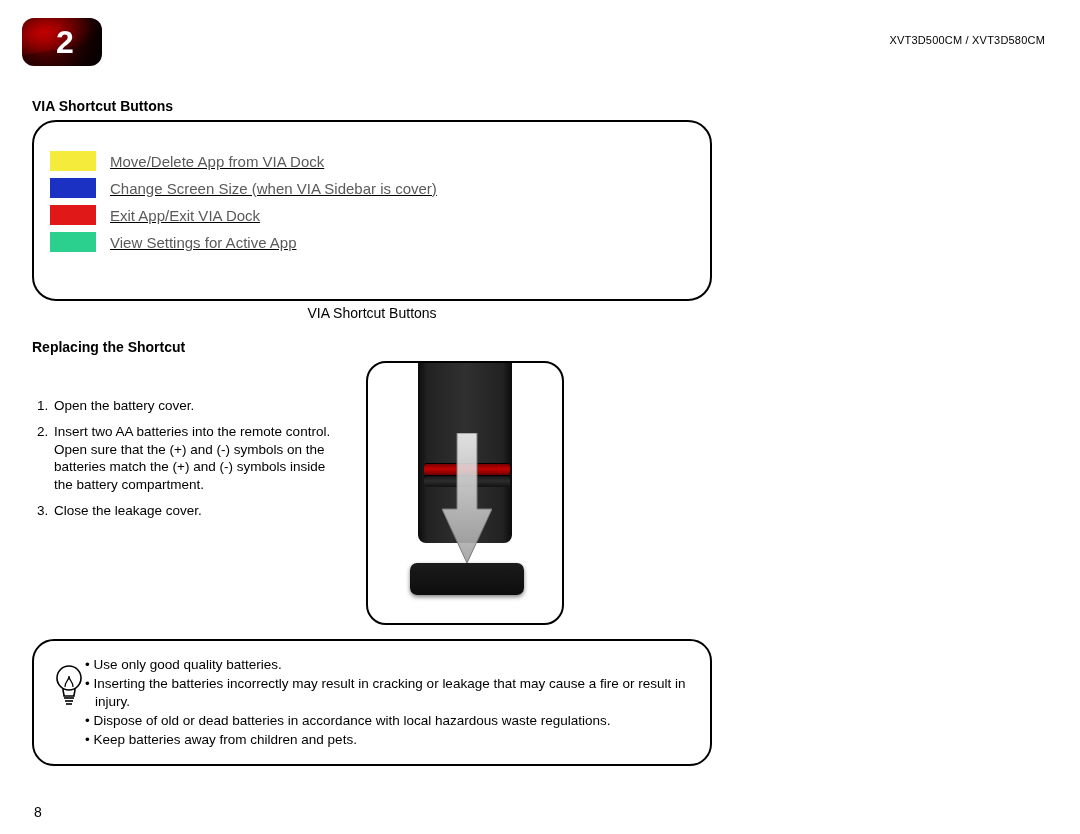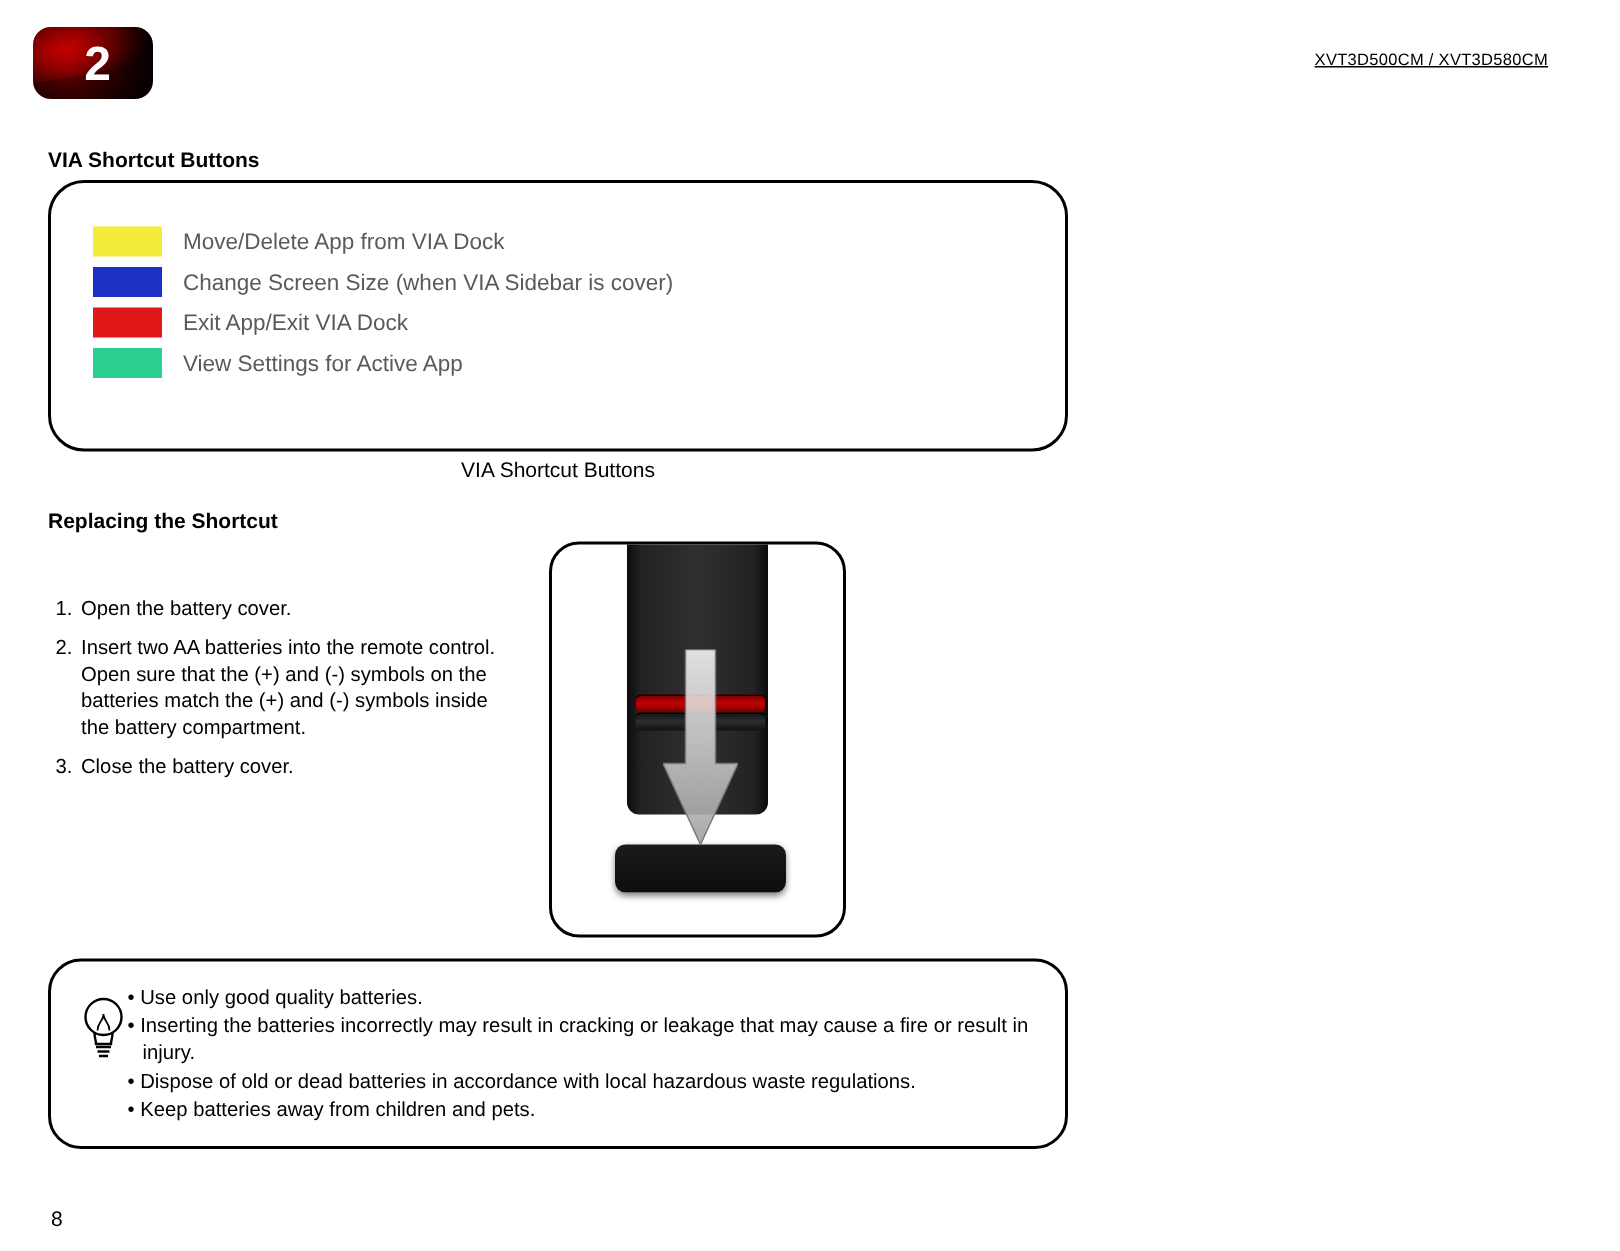--- a/index.html
+++ b/index.html
@@ -2,26 +2,26 @@
 <html><head>
 <meta charset="utf-8">
 <style>
   * { box-sizing: border-box; margin: 0; padding: 0; }
   html, body { width: 1080px; height: 834px; background: #fff; font-family: Helvetica, Arial, sans-serif; color: #000; }
   .page { position: relative; width: 1080px; height: 834px; padding: 22px 32px 0 32px; }
   .header-row { position: relative; height: 46px; margin-bottom: 30px; }
   .chapter-badge { position: absolute; left: -10px; top: -4px; width: 80px; height: 48px; border-radius: 12px; background: radial-gradient(circle at 30% 40%, #8a0000 0%, #3a0000 35%, #120000 70%, #000 100%); display: flex; align-items: center; justify-content: center; overflow: hidden; }
   .chapter-badge::before { content:""; position:absolute; left:-20px; top:-18px; width:100px; height:50px; background: radial-gradient(ellipse at 40% 60%, rgba(200,0,0,.9), rgba(120,0,0,.1) 60%, transparent 70%); transform: rotate(-10deg); }
   .chapter-num { position: relative; color: #fff; font-size: 32px; font-weight: 700; margin-left: 6px; }
-  .model-code { position: absolute; right: 16px; top: 12px; font-size: 11px; color: #000; letter-spacing: .2px; text-decoration: underline; }
+  .model-code { position: absolute; right: 3px; top: 12px; font-size: 11px; color: #000; letter-spacing: .2px; }
 
   .col { width: 680px; }
 
   .sec-title { font-size: 14px; font-weight: 700; margin-bottom: 6px; }
-  .via-box { border: 2.5px solid #000; border-radius: 24px; padding: 22px 18px 40px 28px; position: relative; margin-bottom: 4px; }
+  .via-box { border: 2.5px solid #000; border-radius: 24px; padding: 22px 18px 40px 16px; position: relative; margin-bottom: 4px; text-decoration: underline; }
   .via-row { display: flex; align-items: center; gap: 14px; margin: 7px 0; }
   .swatch { width: 46px; height: 20px; }
   .sw-yellow { background: #f5eb3b; }
   .sw-blue { background: #1a31c4; }
   .sw-red { background: #e01818; }
   .sw-green { background: #2bcf8e; }
   .via-row-label { font-size: 15px; color: #5a5a5a; font-family: "Helvetica Neue", Helvetica, Arial, sans-serif; font-weight: 400; }
   .via-caption { text-align: center; font-size: 14px; margin: 4px 0 18px; }
 
   .batt-section { display: flex; gap: 10px; align-items: flex-start; margin-bottom: 14px; }
@@ -75,21 +75,21 @@
       </div>
     </div>
     <div class="via-caption">VIA Shortcut Buttons</div>
 
     <div class="sec-title">Replacing the Shortcut</div>
     <div class="batt-section">
       <div class="batt-text">
         <ol class="batt-list">
           <li>Open the battery cover.</li>
           <li>Insert two AA batteries into the remote control. Open sure that the (+) and (-) symbols on the batteries match the (+) and (-) symbols inside the battery compartment.</li>
-          <li>Close the battery cover.</li>
+          <li>Close the leakage cover.</li>
         </ol>
       </div>
       <div class="batt-img-box">
         <div class="remote-body"></div>
         <div class="battery"></div>
         <div class="battery battery2"></div>
         <div class="cover"></div>
         <svg class="arrow" viewBox="0 0 50 130">
           <defs>
             <linearGradient id="ag" x1="0" y1="0" x2="0" y2="1">

